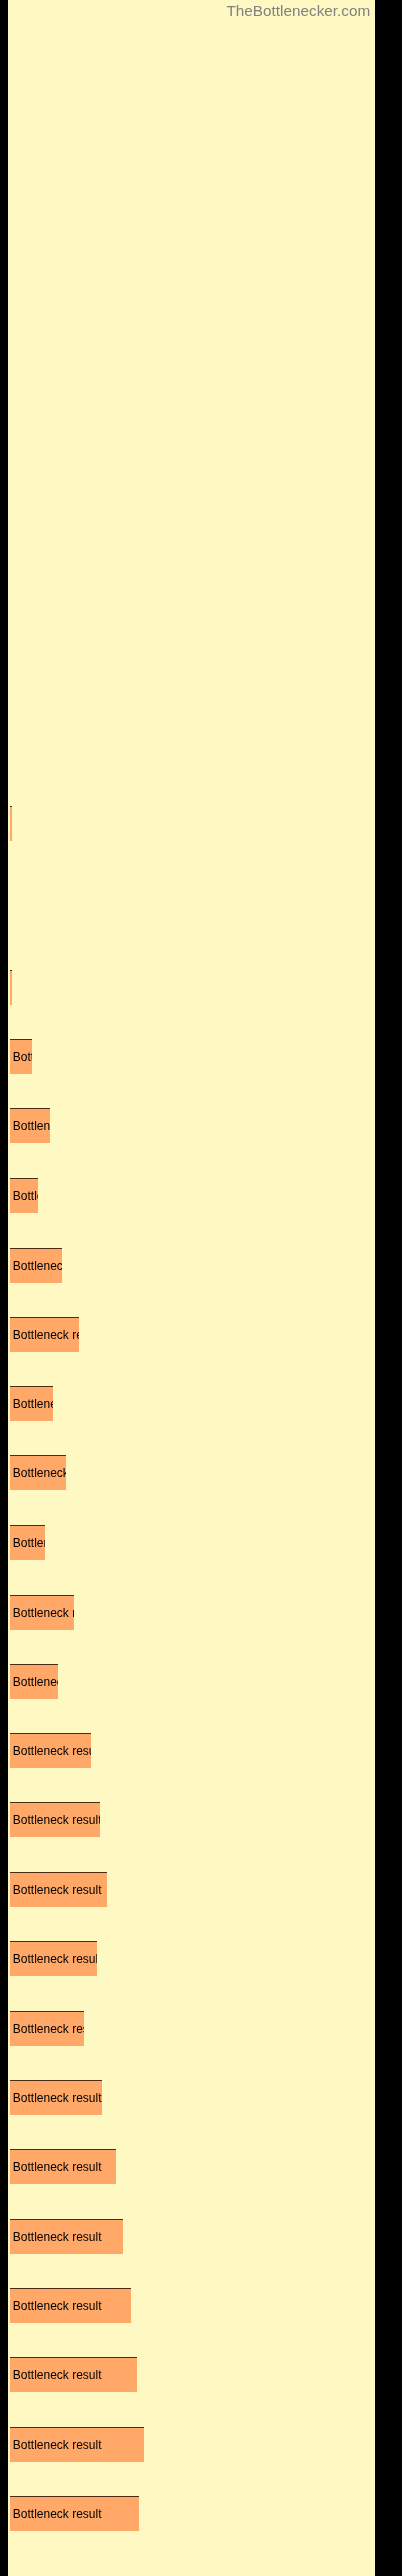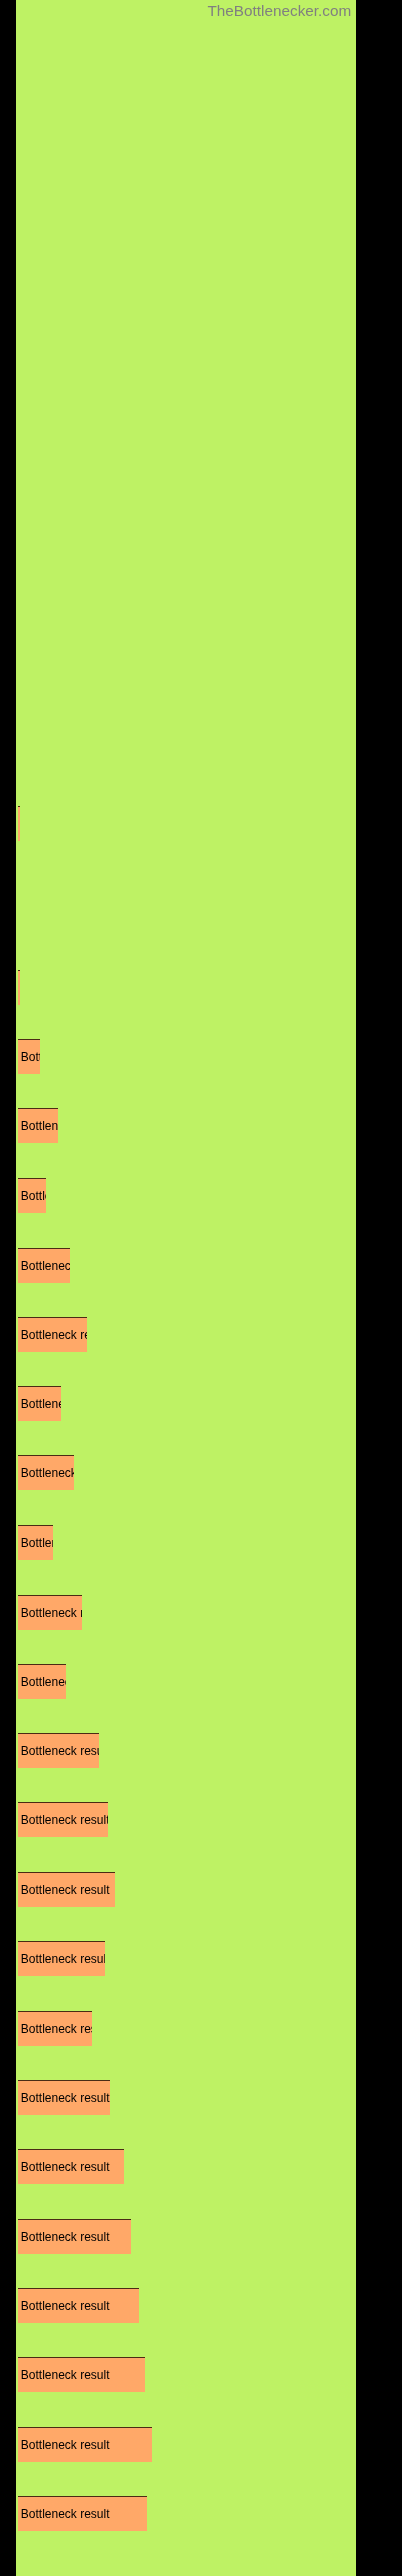--- a/index.html
+++ b/index.html
@@ -10,25 +10,25 @@
   body {
     width: 403px;
     height: 2576px;
     position: relative;
     overflow: hidden;
     font-family: "Liberation Sans", sans-serif;
     -webkit-font-smoothing: antialiased;
   }
   #chart-root {
     position: absolute;
-    left: 16px;
+    left: 8px;
     top: 0;
-    width: 340px;
+    width: 367px;
     height: 2576px;
-    background: #bef264;
+    background: #fef9c3;
   }
   #site-title {
     position: absolute;
     right: 4.8px;
     top: 1.6px;
     color: #808080;
     font-size: 15.3px;
     font-family: "Liberation Sans", sans-serif;
     letter-spacing: 0px;
     white-space: nowrap;

